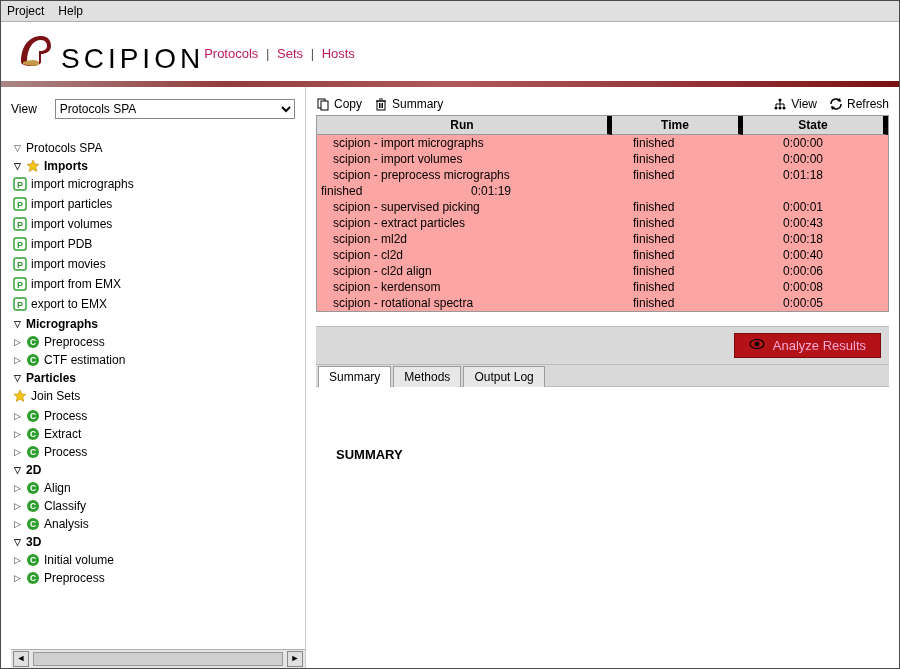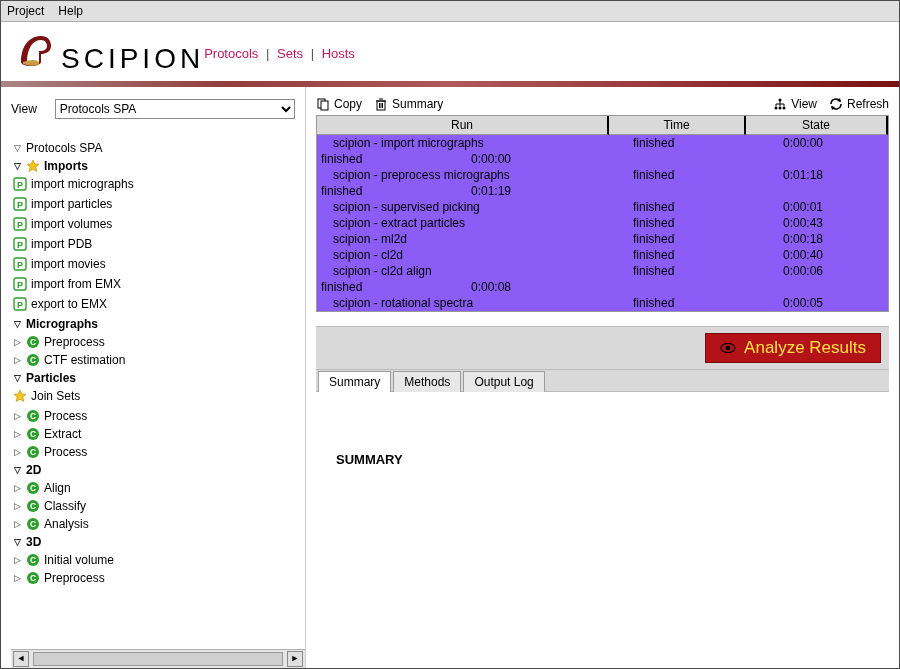--- a/index.html
+++ b/index.html
@@ -36,31 +36,31 @@
   .hscroll .thumb{flex:1;height:12px;margin:0 4px;background:#cfcfcf;border:1px solid #9a9a9a}
   .arrow{width:14px;height:14px;border:1px solid #8a8a8a;background:#e0e0e0;font-size:9px;line-height:12px;text-align:center}
   
   .right{flex:1;display:flex;flex-direction:column;padding:8px 10px 0 10px;overflow:hidden}
   .toolbar{display:flex;align-items:center;justify-content:space-between;padding:2px 0 4px 0}
   .toolbar .grp{display:flex;gap:12px;align-items:flex-end}
   .tbtn{display:inline-flex;align-items:center;gap:4px;cursor:default}
   .tbtn svg{width:14px;height:14px}
   .table{border:1px solid #999}
   .thead{display:flex;background:#d9d9d9}
-  .th{border-right:2px solid #000000;border-bottom:1px solid #999;text-align:center;font-weight:normal;padding:2px 0}
+  .th{border-right:5px solid #000000;border-bottom:1px solid #999;text-align:center;font-weight:bold;padding:2px 0}
   .col-run{width:290px}
   .col-state{width:140px}
   .col-time{flex:1}
-  .tbody{background:#8b5cf6}
+  .tbody{background:#fca5a5}
   .tr{display:flex;padding:0}
   .td{padding:1px 6px 1px 16px}
   .td.col-state{padding-left:4px}
   .td.col-time{padding-left:4px}
   .midgap{background:#d9d9d9;margin-top:14px;padding:6px 8px;display:flex;justify-content:flex-end;border-top:1px solid #bcbcbc;border-bottom:1px solid #bcbcbc}
-  .analyze{background:#b31217;color:#fde047;border:1px solid #7a0c10;padding:4px 14px;display:inline-flex;align-items:center;gap:8px;font-size:17px}
+  .analyze{background:#b31217;color:#f9a8d4;border:1px solid #7a0c10;padding:4px 14px;display:inline-flex;gap:8px;font-size:13px}
   .analyze svg{width:16px;height:12px;fill:#000}
   .tabs{display:flex;background:#d9d9d9;padding:0 0 0 2px;border-bottom:1px solid #bcbcbc}
   .tab{border:1px solid #9c9c9c;border-bottom:none;padding:3px 10px;margin-right:2px;background:#e7e7e7;position:relative;top:1px}
   .tab.active{background:#fff}
   .summary{flex:1;background:#fff;padding:60px 20px;font-weight:bold;font-size:13px}
 </style>
 </head>
 <body>
 
 <div class="window">
@@ -371,20 +371,21 @@
           <div class="th col-time">Time</div>
           <div class="th col-state">State</div>
         </div>
         <div class="tbody" id="tbody">
             <div class="tr">
               <div class="td col-run">scipion - import micrographs</div>
               <div class="td col-state">finished</div>
               <div class="td col-time">0:00:00</div>
             </div>
             <div class="tr">
+              <div class="td col-run">scipion - import volumes</div>
               <div class="td col-state">finished</div>
               <div class="td col-time">0:00:00</div>
             </div>
             <div class="tr">
               <div class="td col-run">scipion - preprocess micrographs</div>
               <div class="td col-state">finished</div>
               <div class="td col-time">0:01:18</div>
             </div>
             <div class="tr">
               <div class="td col-state">finished</div>
@@ -409,20 +410,21 @@
               <div class="td col-run">scipion - cl2d</div>
               <div class="td col-state">finished</div>
               <div class="td col-time">0:00:40</div>
             </div>
             <div class="tr">
               <div class="td col-run">scipion - cl2d align</div>
               <div class="td col-state">finished</div>
               <div class="td col-time">0:00:06</div>
             </div>
             <div class="tr">
+              <div class="td col-run">scipion - kerdensom</div>
               <div class="td col-state">finished</div>
               <div class="td col-time">0:00:08</div>
             </div>
             <div class="tr">
               <div class="td col-run">scipion - rotational spectra</div>
               <div class="td col-state">finished</div>
               <div class="td col-time">0:00:05</div>
             </div>
           </div>
       </div>

